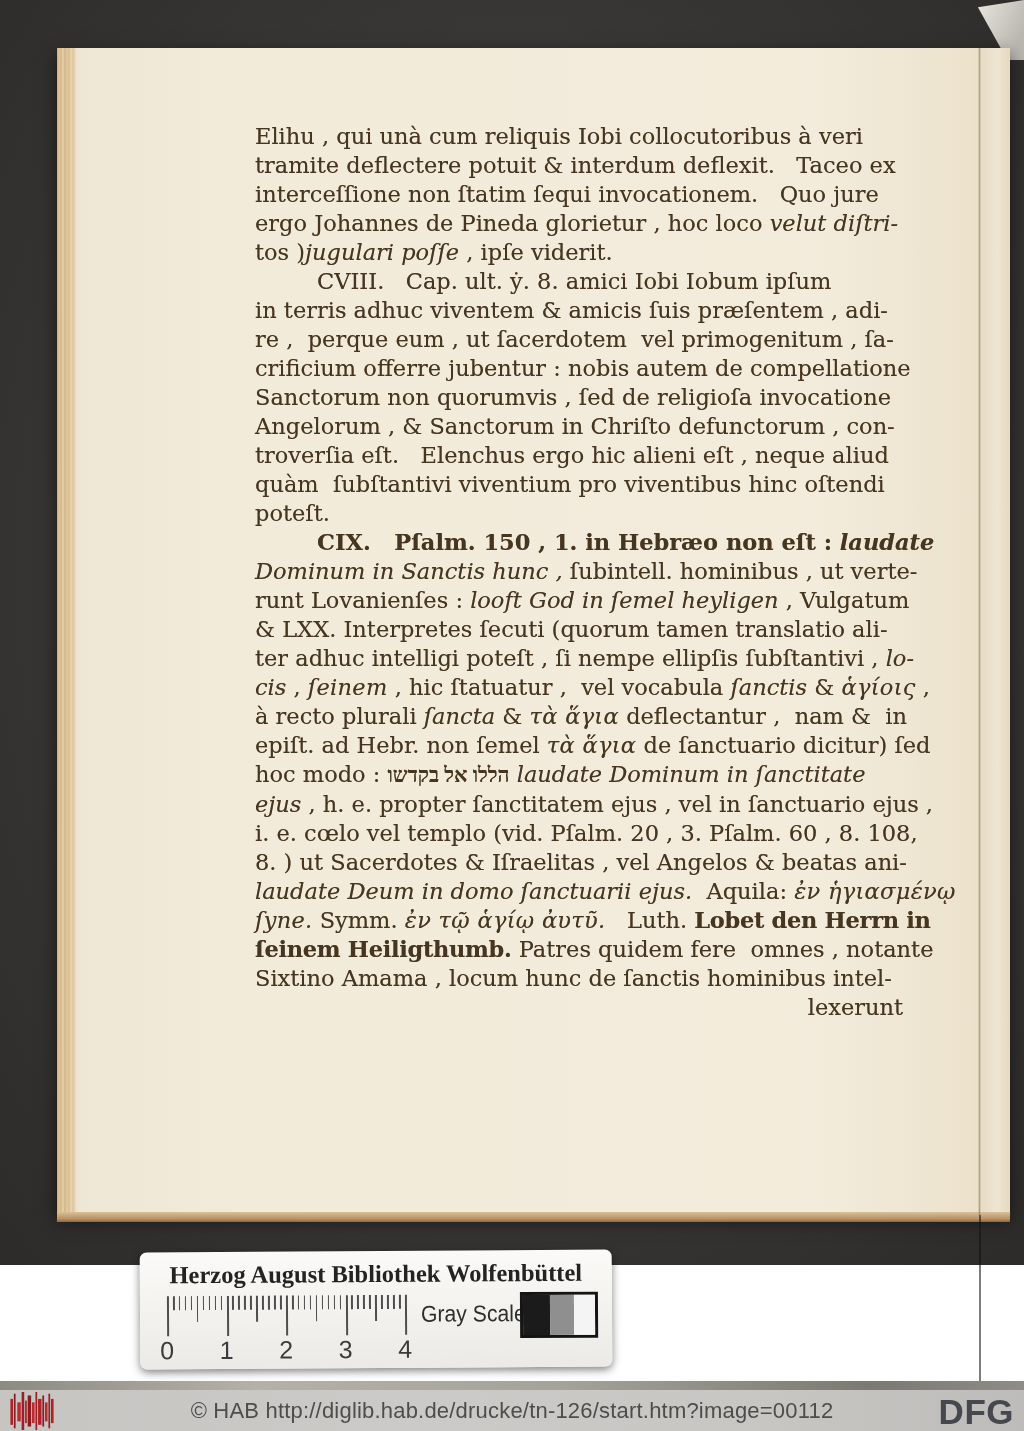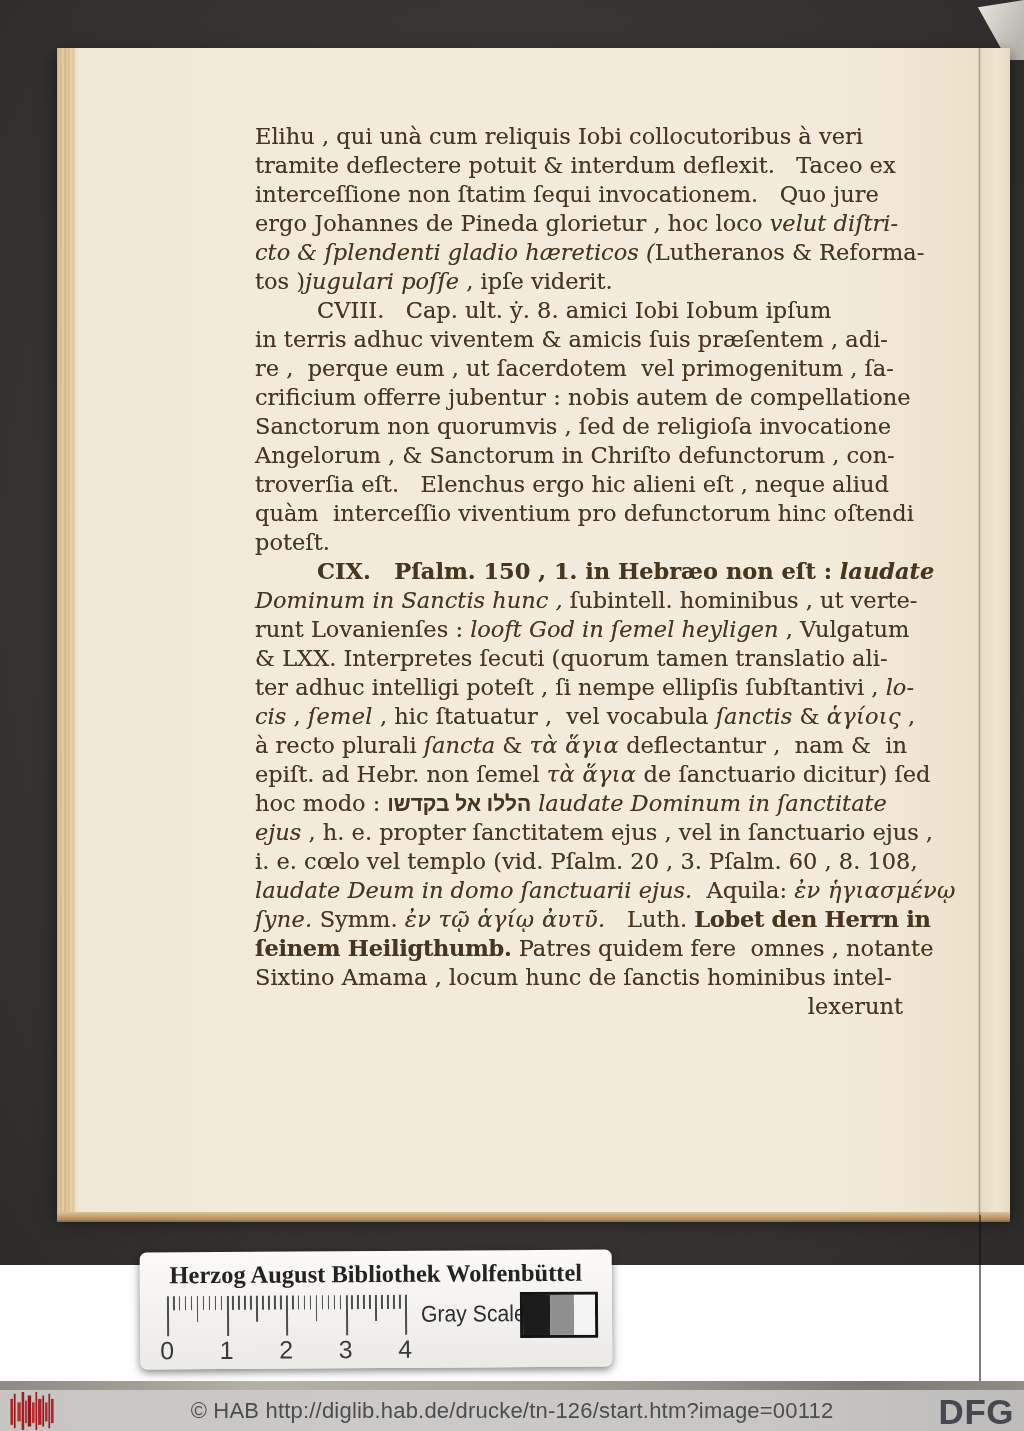--- a/index.html
+++ b/index.html
@@ -57,21 +57,21 @@
     position:absolute; left:198px; top:74px; width:648px;
     color:#46351f;
     font-size:22.5px; line-height:29px;
     text-shadow:0 0 0.6px rgba(70,53,31,0.5);
   }
   .line { white-space:pre; }
   .line.right { text-align:right; }
   .seg-r { }
   .seg-i { font-style:italic; }
   .seg-g { font-style:italic; letter-spacing:.3px; }
-  .seg-h { font-family:Liberation Sans, sans-serif; font-weight:bold; font-size:.93em; }
+  .seg-h { font-family:Liberation Serif, serif; font-weight:bold; font-size:.93em; }
   .seg-f { font-weight:bold; letter-spacing:-0.3px; }
 
   
   .ruler-card {
     position:absolute; left:140px; top:1251px; width:472px; height:117px;
     background:linear-gradient(180deg,#fbfaf8,#eceae6);
     border-radius:7px;
     box-shadow:0 3px 8px rgba(0,0,0,0.5);
     transform:rotate(-0.35deg);
   }
@@ -130,42 +130,42 @@
 
   <div class="book-page">
     <div class="page-left-edge"></div>
     <div class="page-bottom-edge"></div>
     <div class="page-crease"></div>
     <div class="text-block">
         <div class="line"><span class="seg-r">Elihu , qui unà cum reliquis Iobi collocutoribus à veri</span></div>
         <div class="line"><span class="seg-r">tramite deflectere potuit &amp; interdum deflexit.   Taceo ex</span></div>
         <div class="line"><span class="seg-r">interceſſione non ſtatim ſequi invocationem.   Quo jure</span></div>
         <div class="line"><span class="seg-r">ergo Johannes de Pineda glorietur , hoc loco </span><span class="seg-i">velut diſtri-</span></div>
-        <div class="line"><span class="seg-i">cto &amp; ſplendenti gladio hæreticos (</span><span class="seg-r">Lutheranos &amp; Reforma-</span></div>
         <div class="line"><span class="seg-r">tos )</span><span class="seg-i">jugulari poſſe</span><span class="seg-r"> , ipſe viderit.</span></div>
         <div class="line" style="padding-left: 62px;"><span class="seg-r">CVIII.   Cap. ult. ẏ. 8. amici Iobi Iobum ipſum</span></div>
         <div class="line"><span class="seg-r">in terris adhuc viventem &amp; amicis ſuis præſentem , adi-</span></div>
         <div class="line"><span class="seg-r">re ,  perque eum , ut ſacerdotem  vel primogenitum , ſa-</span></div>
         <div class="line"><span class="seg-r">crificium offerre jubentur : nobis autem de compellatione</span></div>
         <div class="line"><span class="seg-r">Sanctorum non quorumvis , ſed de religioſa invocatione</span></div>
         <div class="line"><span class="seg-r">Angelorum , &amp; Sanctorum in Chriſto defunctorum , con-</span></div>
         <div class="line"><span class="seg-r">troverſia eſt.   Elenchus ergo hic alieni eſt , neque aliud</span></div>
-        <div class="line"><span class="seg-r">quàm  interceſſio viventium pro defunctorum hinc oſtendi</span></div>
+        <div class="line"><span class="seg-r">quàm  ſubſtantivi viventium pro viventibus hinc oſtendi</span></div>
         <div class="line"><span class="seg-r">poteſt.</span></div>
         <div class="line" style="padding-left: 62px; font-weight: bold;"><span class="seg-r">CIX.   Pſalm. 150 , 1. in Hebræo non eſt : </span><span class="seg-i">laudate</span></div>
         <div class="line"><span class="seg-i">Dominum in Sanctis hunc ,</span><span class="seg-r"> ſubintell. hominibus , ut verte-</span></div>
         <div class="line"><span class="seg-r">runt Lovanienſes : </span><span class="seg-i">looft God in ſemel heyligen</span><span class="seg-r"> , Vulgatum</span></div>
         <div class="line"><span class="seg-r">&amp; LXX. Interpretes ſecuti (quorum tamen translatio ali-</span></div>
         <div class="line"><span class="seg-r">ter adhuc intelligi poteſt , ſi nempe ellipſis ſubſtantivi , </span><span class="seg-i">lo-</span></div>
-        <div class="line"><span class="seg-i">cis</span><span class="seg-r"> , </span><span class="seg-g">ſemel</span><span class="seg-r"> , hic ſtatuatur ,  vel vocabula </span><span class="seg-i">ſanctis</span><span class="seg-r"> &amp; </span><span class="seg-g">ἁγίοις</span><span class="seg-r"> ,</span></div>
+        <div class="line"><span class="seg-i">cis</span><span class="seg-r"> , </span><span class="seg-g">ſeinem</span><span class="seg-r"> , hic ſtatuatur ,  vel vocabula </span><span class="seg-i">ſanctis</span><span class="seg-r"> &amp; </span><span class="seg-g">ἁγίοις</span><span class="seg-r"> ,</span></div>
         <div class="line"><span class="seg-r">à recto plurali </span><span class="seg-i">ſancta</span><span class="seg-r"> &amp; </span><span class="seg-g">τὰ ἅγια</span><span class="seg-r"> deflectantur ,  nam &amp;  in</span></div>
         <div class="line"><span class="seg-r">epiſt. ad Hebr. non ſemel </span><span class="seg-g">τὰ ἅγια</span><span class="seg-r"> de ſanctuario dicitur) ſed</span></div>
         <div class="line"><span class="seg-r">hoc modo : </span><span class="seg-h">הללו אל בקדשו</span><span class="seg-r"> </span><span class="seg-i">laudate Dominum in ſanctitate</span></div>
         <div class="line"><span class="seg-i">ejus</span><span class="seg-r"> , h. e. propter ſanctitatem ejus , vel in ſanctuario ejus ,</span></div>
         <div class="line"><span class="seg-r">i. e. cœlo vel templo (vid. Pſalm. 20 , 3. Pſalm. 60 , 8. 108,</span></div>
+        <div class="line"><span class="seg-r">8. ) ut Sacerdotes &amp; Iſraelitas , vel Angelos &amp; beatas ani-</span></div>
         <div class="line"><span class="seg-i">laudate Deum in domo ſanctuarii ejus.</span><span class="seg-r">  Aquila: </span><span class="seg-g">ἐν ἡγιασμένῳ</span></div>
         <div class="line"><span class="seg-g">ſyne.</span><span class="seg-r"> Symm. </span><span class="seg-g">ἐν τῷ ἁγίῳ ἀυτῦ.</span><span class="seg-r">   Luth. </span><span class="seg-f">Lobet den Herrn in</span></div>
         <div class="line"><span class="seg-f">ſeinem Heiligthumb.</span><span class="seg-r"> Patres quidem fere  omnes , notante</span></div>
         <div class="line"><span class="seg-r">Sixtino Amama , locum hunc de ſanctis hominibus intel-</span></div>
         <div class="line right"><span class="seg-r">lexerunt</span></div>
       </div>
   </div>
   <div class="crease-below"></div>
 
   <div class="ruler-card">

